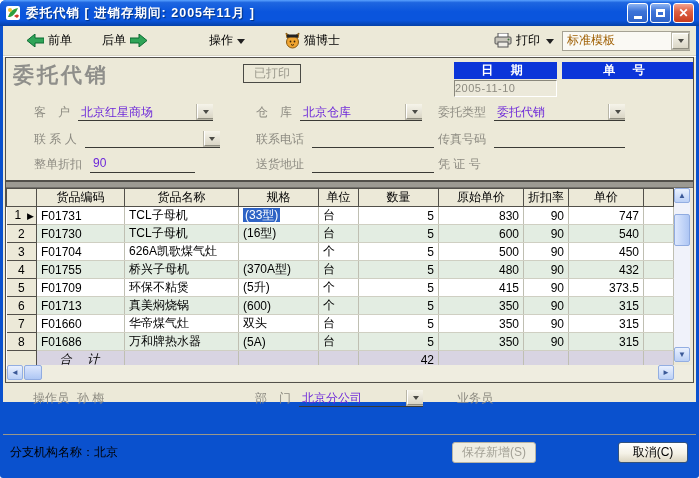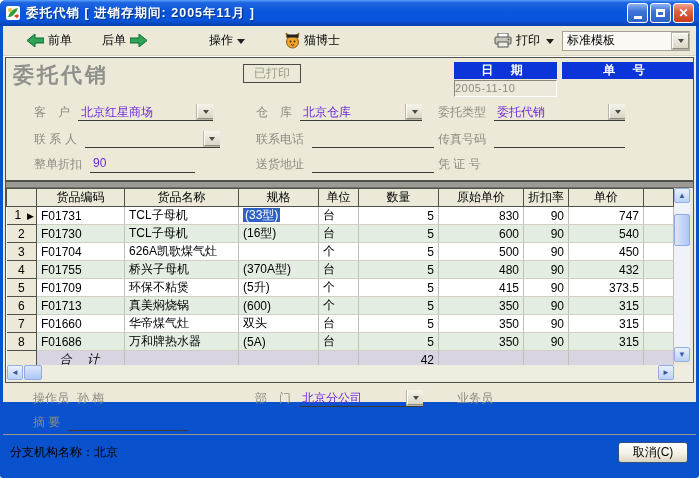--- a/index.html
+++ b/index.html
@@ -21,21 +21,21 @@
   .tbb.max span { display:block; width:9px; height:8px; border:2px solid #fff; border-top-width:3px; }
 
   .inner { position:absolute; left:3px; top:26px; width:693px; height:376px; background:#ECE9D8; }
 
   
   .toolbar { position:absolute; left:0; top:0; right:0; height:30px; display:flex; align-items:center;
              border-bottom:1px solid #d8d4c4; box-shadow:0 1px 0 #fff; }
   .tool { display:flex; align-items:center; gap:4px; color:#000; white-space:nowrap; cursor:default; }
   .caret { width:0; height:0; border:4px solid transparent; border-top:5px solid #202020; margin-top:5px; }
   .combo { width:128px; height:20px; margin-right:6px; background:#FAF9F4; border:1px solid #A5A294;
-           display:flex; align-items:center; color:#000000; padding-left:4px; }
+           display:flex; align-items:center; color:#a16207; padding-left:4px; }
   .combo .ddbtn { margin-left:auto; }
   .ddbtn { width:17px; height:16px; background:linear-gradient(180deg,#F6F4EA,#DAD6C6);
            border:1px solid; border-color:#FFFFFF #8F8D80 #8F8D80 #FFFFFF; outline:1px solid #B9B6A7;
            display:flex; align-items:center; justify-content:center; flex:0 0 auto; }
   .ddbtn i { width:0; height:0; border:3px solid transparent; border-top:4px solid #4a4a45; margin-top:4px; }
 
   
   .form-top { position:absolute; left:2px; right:2px; top:31px; height:124px;
               border:1px solid #52504a; background:#ECE9D8; }
   .form-title { position:absolute; left:7px; top:3px; font-size:21px; font-weight:bold;
@@ -420,25 +420,22 @@
         <span class="fval" style="width:124px;margin-left:8px">
           <span>北京分公司</span>
           <span class="ddbtn">
               <i></i>
             </span>
         </span>
       </div>
       <div class="fgroup" style="left:452px;top:6px">
         <span class="flabel">业务员</span>
       </div>
-      <div class="fgroup" style="left:28px;top:30px">
-        <span class="flabel">摘  要</span>
-        <span class="fval nodd" style="width:120px;margin-left:8px"></span>
-      </div>
     </div>
 
     <div class="statusbar">
       <span class="branch">分支机构名称：北京</span>
+      <span class="btn disabled" style="left:449px;width:84px">保存新增(S)</span>
       <span class="btn" style="left:615px;width:70px">取消(C)</span>
     </div>
 
   </div>
 </div>
 
 </body></html>

